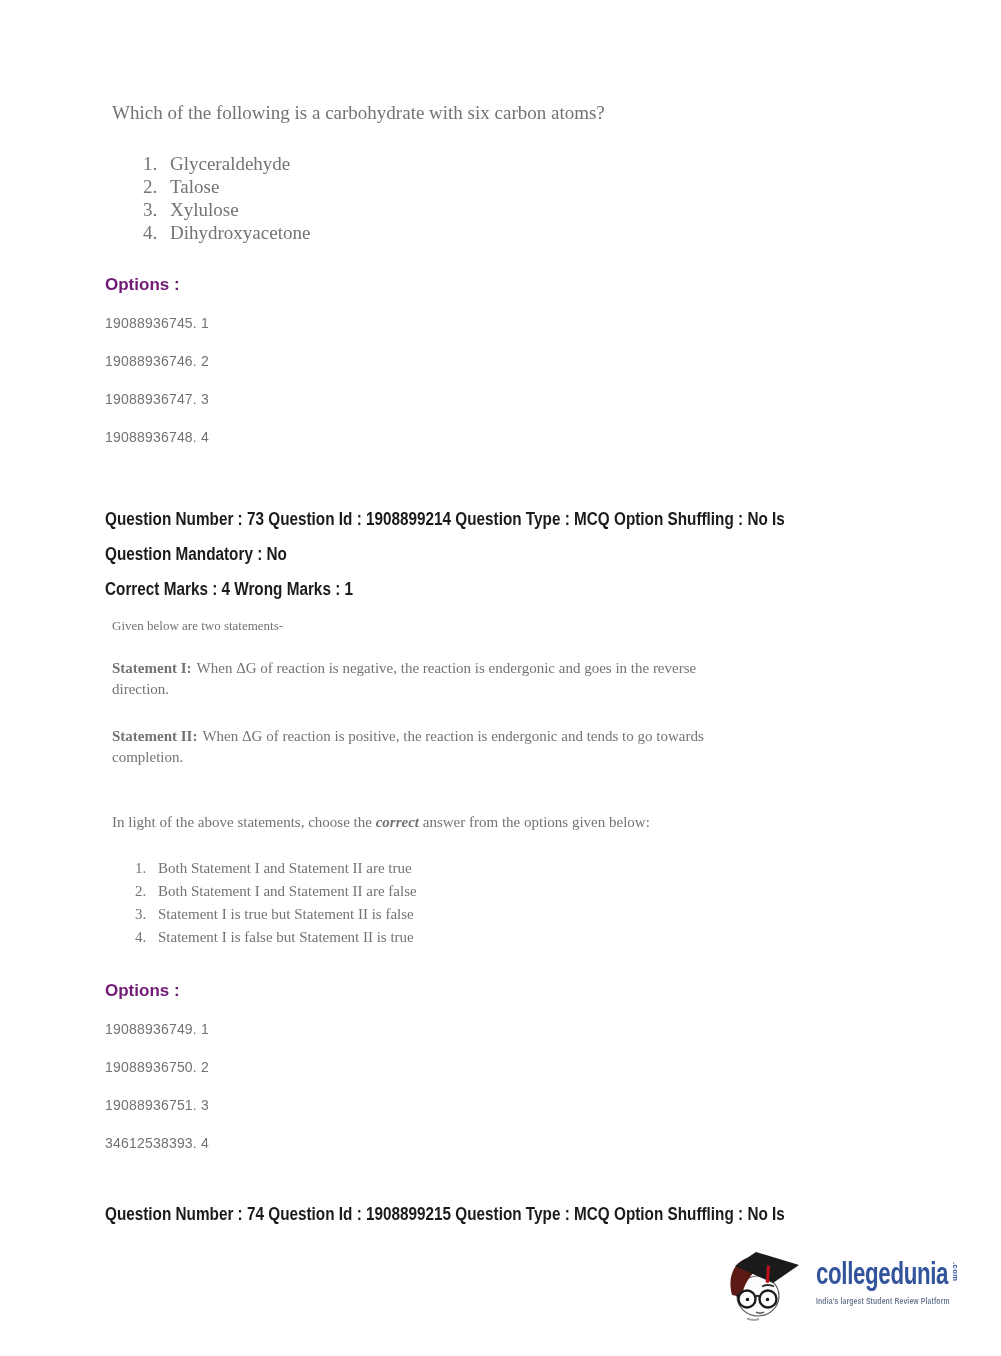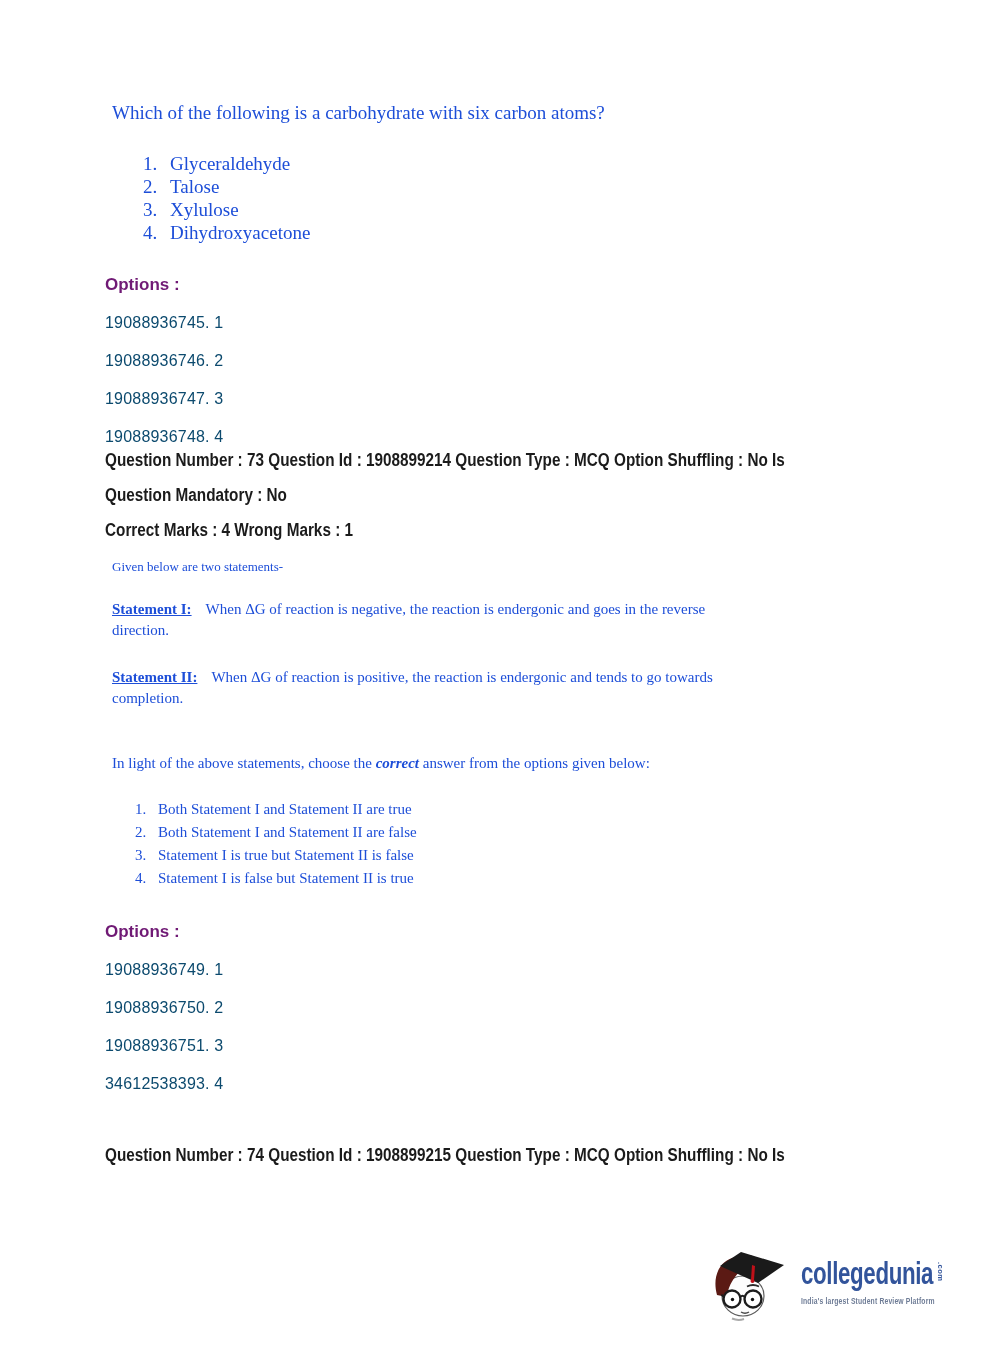--- a/index.html
+++ b/index.html
@@ -9,50 +9,50 @@
     font-family:"Liberation Sans", sans-serif;
     position:relative;
     overflow:hidden;
   }
   #content {
     position:absolute; left:105px; top:0;
     width:870px;
     padding-top:101px;
   }
   
-  .serif { font-family:"Liberation Serif", serif; color:#1d4ed8; }
+  .serif { font-family:"Liberation Serif", serif; color:#737373; }
   .top-qtext { font-size:19px; line-height:24px; margin:0 0 0 7px; }
   .choices-lg { margin:27px 0 0 38px; font-size:19px; line-height:23px; }
   .choices-sm { margin:24px 0 0 30px; font-size:15px; line-height:23px; max-width:640px; }
   .choice-row { display:flex; }
   .choices-lg .choice-num { width:27px; flex:0 0 27px; }
   .choices-sm .choice-num { width:23px; flex:0 0 23px; }
   .intro { font-size:13px; line-height:21px; margin:14px 0 0 7px; }
   .stmt { font-size:15px; line-height:21px; margin-left:7px; max-width:640px; }
   .stmt-1 { margin-top:22px; }
   .stmt-2 { margin-top:26px; }
-  .stmt-label { font-weight:bold; margin-right:14px;text-decoration:underline; }
+  .stmt-label { font-weight:bold; margin-right:5px; }
   .closing { font-size:15px; line-height:21px; margin:44px 0 0 7px; }
   .closing-em { font-weight:bold; font-style:italic; }
   
   .options-label { font-size:17px; line-height:22px; font-weight:bold; color:#701a75; margin:30px 0 0 0; }
   .options-label.second { margin-top:31px; }
-  .option-id { font-size:16px; line-height:22px; color:#0c4a6e; margin:16px 0 0 0; letter-spacing:0.2px; }
-  .meta-block { }
+  .option-id { font-size:14px; line-height:22px; color:#737373; margin:16px 0 0 0; letter-spacing:0.2px; }
+  .meta-block { margin-top:59px; }
   .meta-block.q74 { margin-top:48px; }
   .meta-line {
     font-size:18px; line-height:24px; font-weight:bold; color:#1b1b1b;
     transform:scaleX(0.85); transform-origin:0 50%;
     white-space:nowrap;
   }
   .meta-line + .meta-line { margin-top:11px; }
   .marks-line { margin-top:15px; }
   
   .logo {
-    position:absolute; top:1251px; right:33px;
+    position:absolute; top:1251px; right:18px;
     display:flex; align-items:flex-start; gap:16px;
   }
   .logo-mascot { width:74px; height:70px; flex:0 0 74px; }
   .logo-textcol { padding-top:7px; }
   .brand-row { display:flex; align-items:flex-start; }
   .brand-scale {
     display:inline-block; transform:scaleX(0.72); transform-origin:0 0;
     font-size:31px; line-height:32px; font-weight:bold; letter-spacing:-0.5px;
     color:#32549b; white-space:nowrap;
   }

